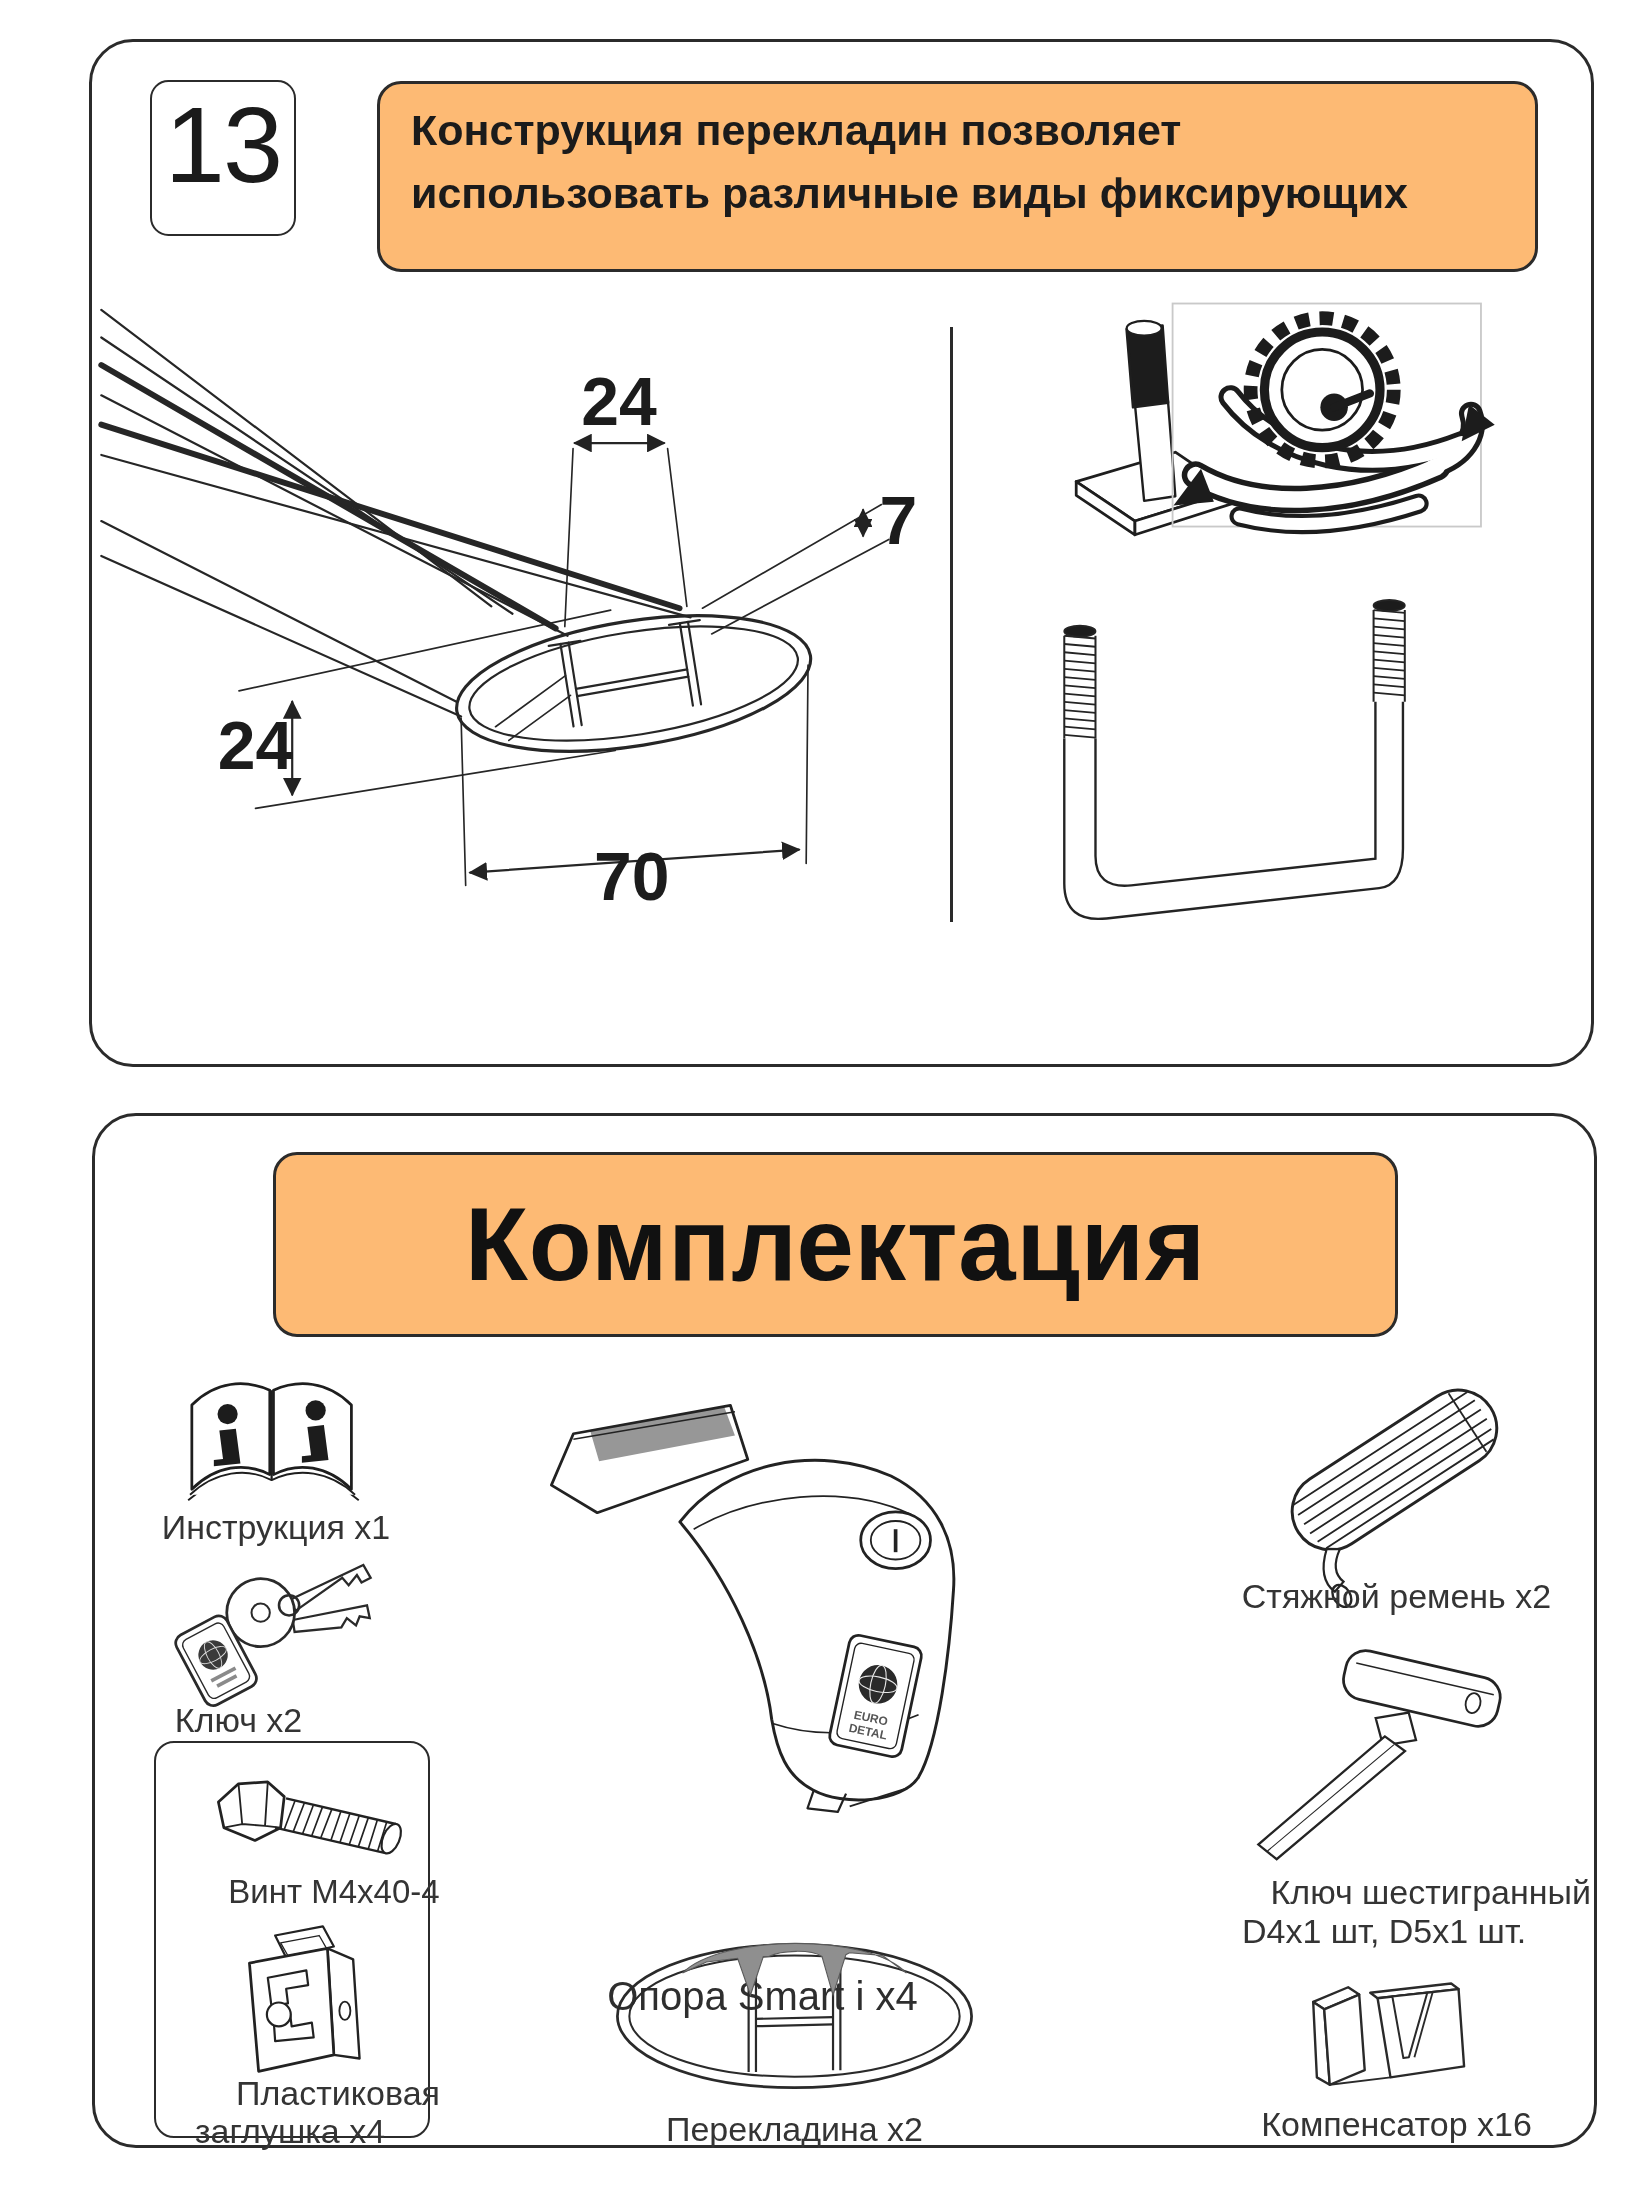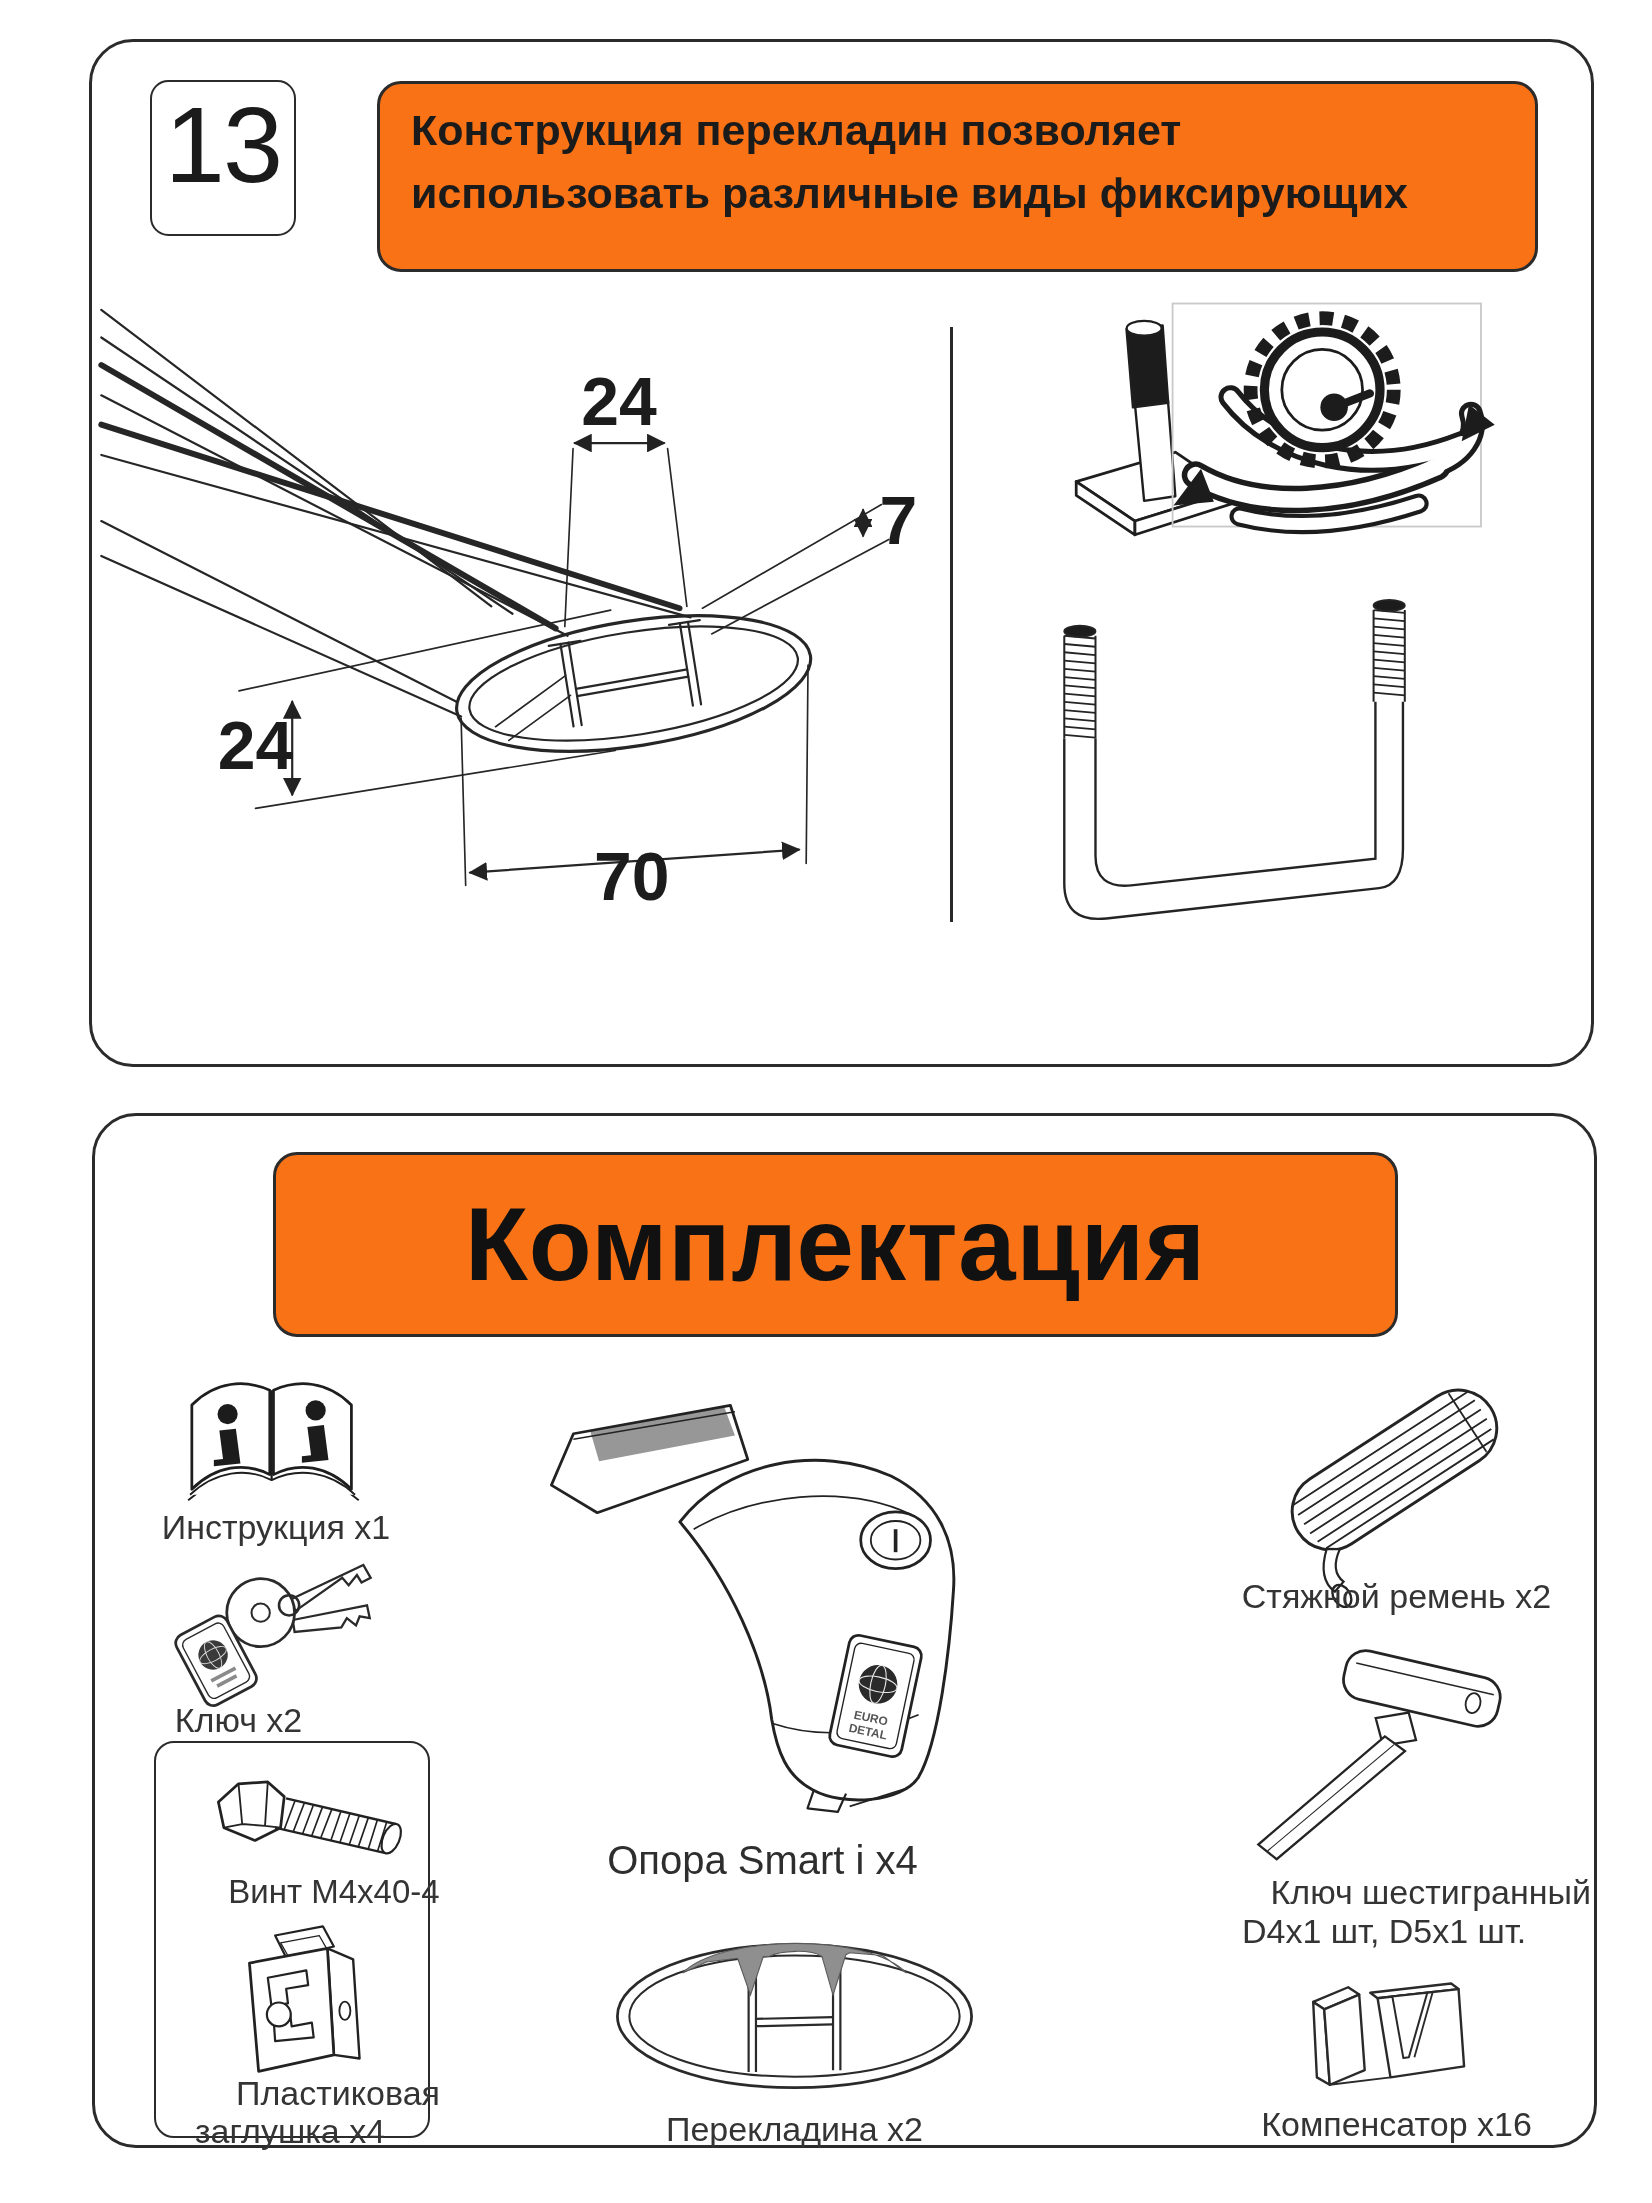--- a/index.html
+++ b/index.html
@@ -1,19 +1,19 @@
 <!DOCTYPE html>
 <html style="font-size:14.7px"><head>
 <meta charset="utf-8">
 <style>
   html,body{margin:0;padding:0;background:#fff;}
   body{width:1653px;height:2204px;position:relative;font-family:"Liberation Sans",sans-serif;color:#1d1d1d;overflow:hidden;}
   .abs{position:absolute;}
   .panel{border:3.7px solid #2b2b2b;border-radius:44px;background:#fff;}
-  .rbox{border:3.7px solid #2b2b2b;border-radius:24px;background:#f97316;}
+  .rbox{border:3.7px solid #2b2b2b;border-radius:24px;background:#fdba74;}
   svg{overflow:visible;display:block;}
   .itemlabel{font-size:34px;color:#343434;text-align:center;white-space:nowrap;}
   .desc-line{font-size:43px;font-weight:bold;line-height:63px;color:#1b1b1b;white-space:nowrap;}
 </style>
 </head>
 <body>
 
 <div class="abs panel" style="left:89px;top:39px;width:1499px;height:1022px;"></div>
 
 <div class="abs" style="left:150px;top:80px;width:142px;height:152px;border:2.8px solid #2b2b2b;border-radius:18.4px;display:flex;align-items:flex-start;justify-content:center;">
@@ -213,21 +213,21 @@
   <g transform="rotate(12 360 350)">
     <rect x="323" y="288" width="80" height="122" rx="10" fill="#fff" stroke="#222" stroke-width="3"></rect>
     <rect x="330" y="296" width="66" height="106" rx="7" fill="none" stroke="#222" stroke-width="1.5"></rect>
     <circle cx="363" cy="336" r="21" fill="#2a2a2a"></circle>
     <ellipse cx="363" cy="336" rx="21" ry="8" fill="none" stroke="#e8e8e8" stroke-width="1.2"></ellipse>
     <ellipse cx="363" cy="336" rx="8" ry="21" fill="none" stroke="#e8e8e8" stroke-width="1.2"></ellipse>
     <text x="363" y="378" text-anchor="middle" font-size="13" font-weight="bold" fill="#555">EURO</text>
     <text x="363" y="393" text-anchor="middle" font-size="13" font-weight="bold" fill="#555">DETAL</text>
   </g>
 </svg>
-<div class="abs itemlabel" style="left:542px;top:1828px;width:441px;font-size:40px;color:#2e2e2e;margin-top:10px;">Опора Smart i x4</div>
+<div class="abs itemlabel" style="left:542px;top:1964px;width:441px;font-size:40px;color:#2e2e2e;margin-top:10px;">Опора Smart i x4</div>
 
 <svg class="abs" style="left:611px;top:1927px;" width="367" height="170" viewBox="0 0 400 185">
   <g stroke="#2a2a2a" fill="none">
     <ellipse cx="200" cy="97" rx="193" ry="78" stroke-width="3"></ellipse>
     <ellipse cx="200" cy="97" rx="180" ry="66" stroke-width="2.2"></ellipse>
     <path d="M150,42 L150,158 M158,42 L158,158 M242,40 L242,156 M250,40 L250,156" stroke-width="2.4"></path>
     <path d="M158,100 L242,98 M158,108 L242,106" stroke-width="2.4"></path>
   </g>
   <path d="M78,50 C120,8 280,6 322,50 L296,31 L260,28 L256,30 L242,74 L230,32 C218,24 186,25 172,32 L166,32 L152,74 L138,34 L104,38 Z" fill="#8f8f8f" stroke="#5a5a5a" stroke-width="1.2"></path>
 </svg>

